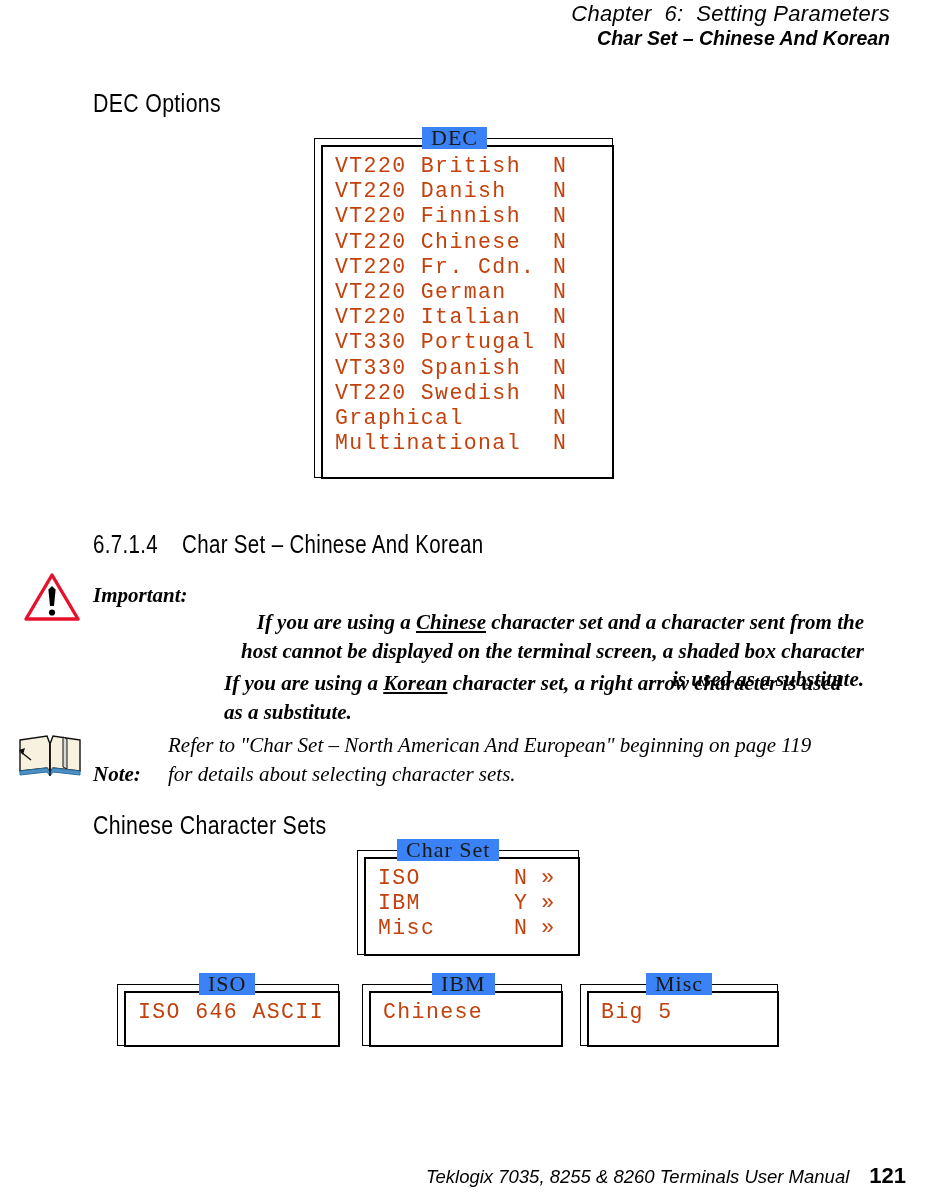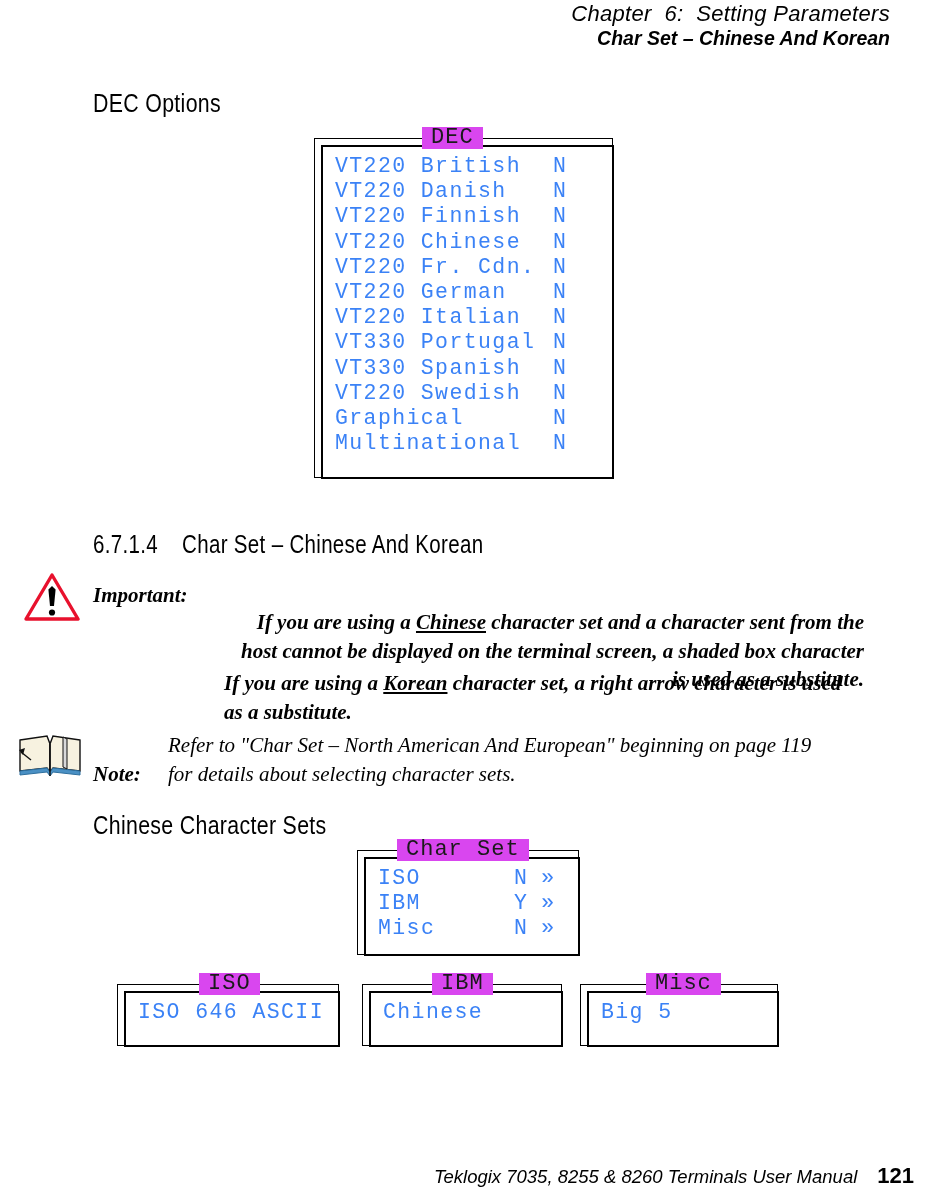--- a/index.html
+++ b/index.html
@@ -81,23 +81,23 @@
     top: 7px;
     right: -1px;
     bottom: -1px;
     border: 2.2px solid #000;
     background: #ffffff;
     box-sizing: border-box;
   }
   .dlg .title {
     position: absolute;
     top: -11px;
-    background: #d946ef;
+    background: #3b82f6;
     padding: 0 9px;
-    font-family: Liberation Mono, monospace;
+    font-family: Liberation Serif, serif;
     font-size: 22px;
     line-height: 22px;
     color: #1a1a1a;
     letter-spacing: 1px;
     white-space: pre;
     z-index: 3;
   }
   .dlg .rows {
     position: absolute;
     left: 7px;
@@ -105,21 +105,21 @@
     right: -1px;
     bottom: -1px;
     box-sizing: border-box;
     padding: 9px 0 6px 14px;
     z-index: 2;
   }
   .dlg .row {
     font-family: "Liberation Mono", "DejaVu Sans Mono", monospace;
     font-size: 21.5px;
     line-height: 25.2px;
-    color: #3b82f6;
+    color: #c2410c;
     letter-spacing: 1.4px;
     white-space: pre;
     position: relative;
   }
   .dlg .row .val {
     position: absolute;
     left: 218px;
     top: 0;
   }
   .dlg .row .val2 {
@@ -165,21 +165,21 @@
     height: 48px;
   }
 
   
   .footer {
     position: absolute;
     left: 0;
     right: 0;
     bottom: 8px;
     text-align: right;
-    padding-right: 14px;
+    padding-right: 22px;
     font-family: "Liberation Sans", sans-serif;
   }
   .footer .ftxt {
     font-style: italic;
     font-size: 18.5px;
     white-space: pre;
   }
   .footer .fpage {
     font-weight: bold;
     font-size: 22px;

